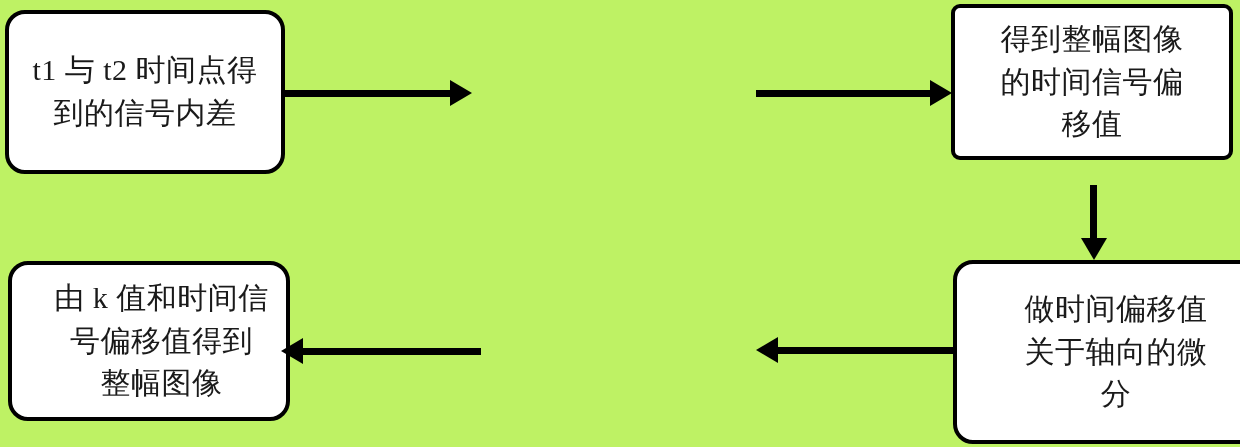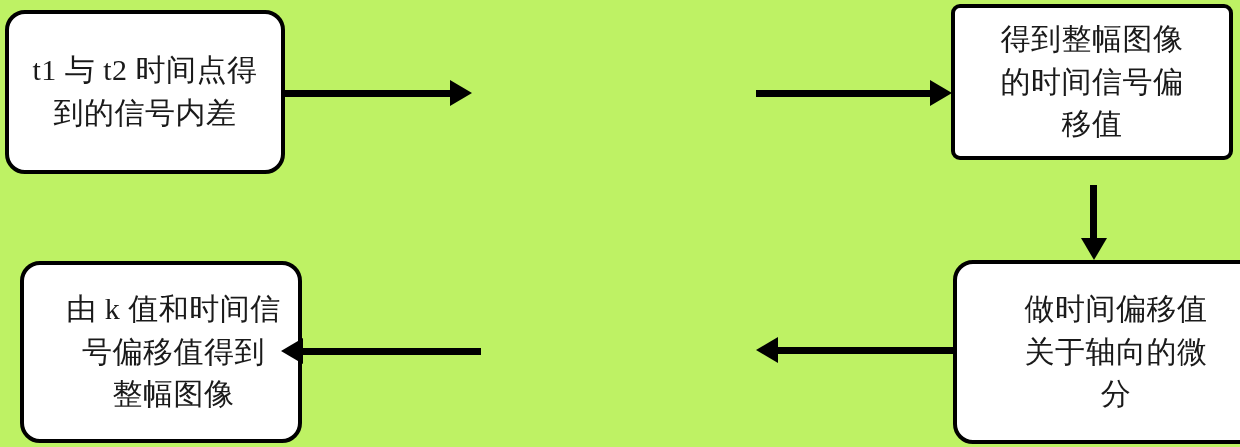--- a/index.html
+++ b/index.html
@@ -39,21 +39,21 @@
     display: block;
     width: 100%;
     white-space: pre-line;
   }
   
   #node-1 { left: 5px;   top: 10px;  width: 280px; height: 164px; }
   #node-2 { left: 470px; top: 9px;   width: 288px; height: 165px; }
   #node-3 { left: 951px; top: 4px;   width: 282px; height: 156px; border-radius: 9px; }
   #node-4 { left: 953px; top: 260px; width: 326px; height: 184px; }
   #node-5 { left: 478px; top: 262px; width: 282px; height: 181px; }
-  #node-6 { left: 20px;   top: 261px; width: 282px; height: 182px; padding-left: 41px; }
+  #node-6 { left: 8px;   top: 261px; width: 282px; height: 160px; padding-left: 41px; }
 
   
   .conn {
     position: absolute;
     background: #000000;
     z-index: 1;
   }
   .conn-h { height: 7px; }
   .conn-v { width: 7px; }
 

